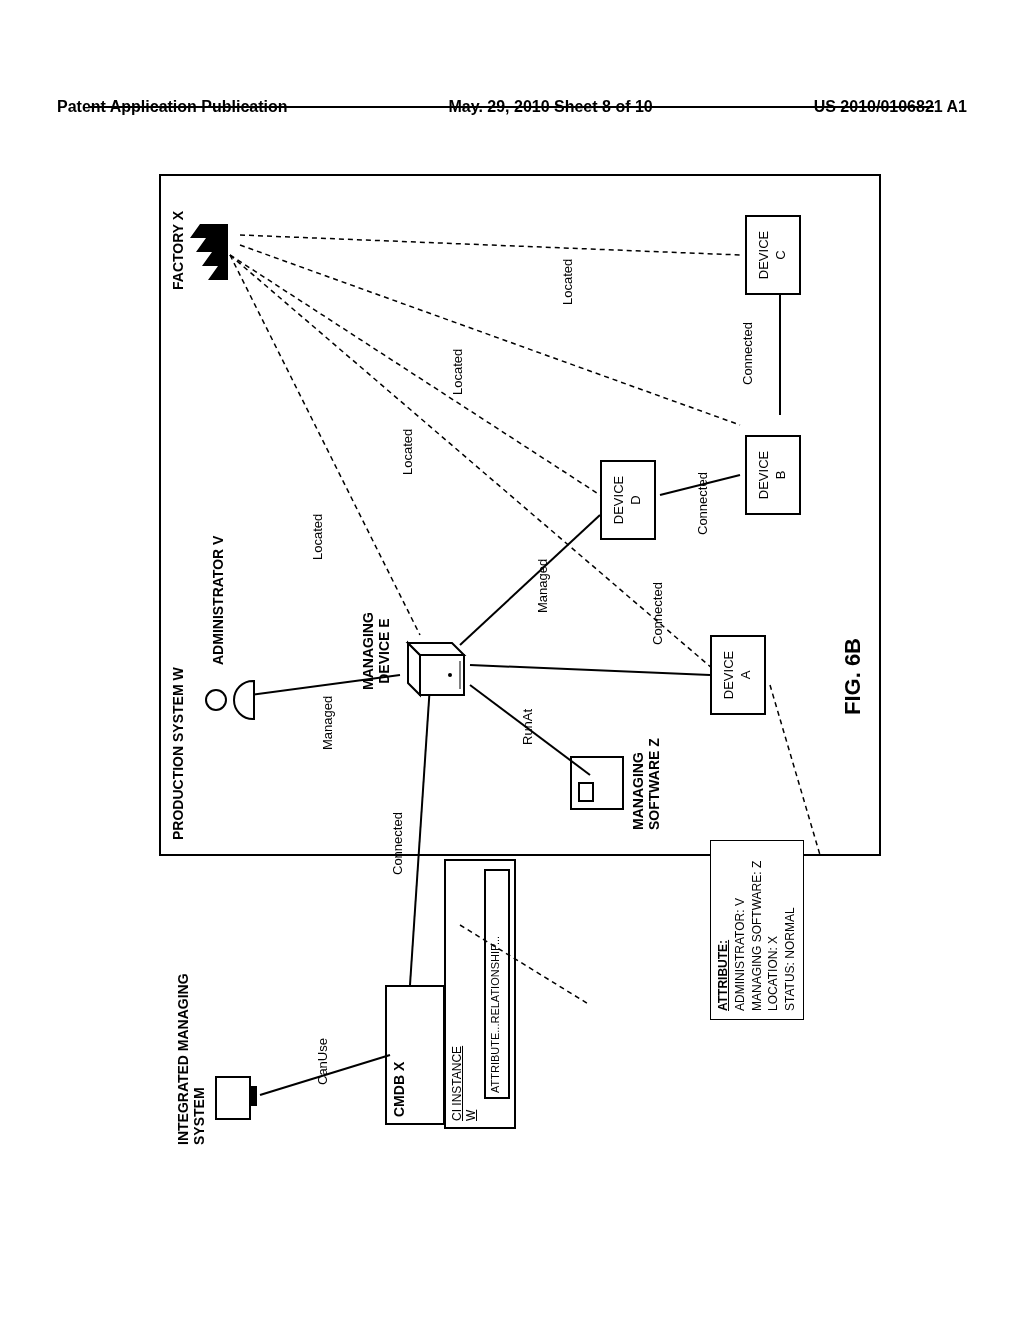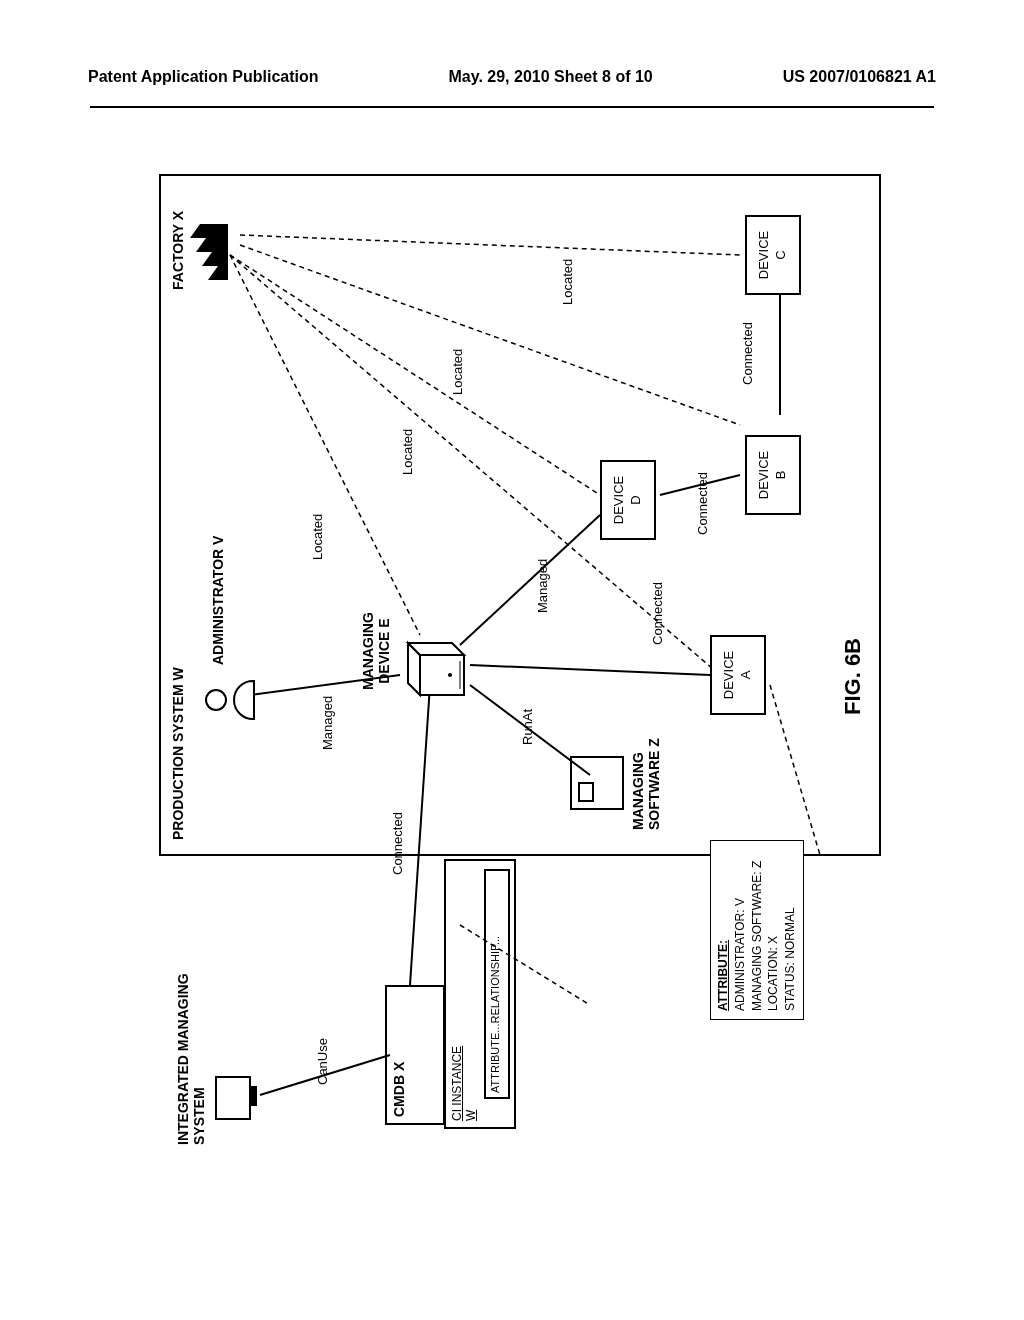--- a/index.html
+++ b/index.html
@@ -6,24 +6,24 @@
     body {
       width: 1024px;
       height: 1320px;
       background: #ffffff;
       font-family: Arial, sans-serif;
       position: relative;
       color: #000;
     }
     .header {
       position: absolute;
-      top: 68px;
+      top: 98px;
       left: 0;
       width: 100%;
-      padding: 0 88px;
+      padding: 0 57px;
       display: flex;
       justify-content: space-between;
       font-size: 16px;
       font-weight: bold;
     }
     .header-underline {
       position: absolute;
       top: 106px;
       left: 90px;
       right: 90px;
@@ -106,21 +106,21 @@
     }
     .factory { position: absolute; width: 56px; height: 38px; }
     .fig-title { position: absolute; font-size: 22px; font-weight: bold; }
   </style>
 </head>
 <body>
 
 <div class="header">
   <span>Patent Application Publication</span>
   <span>May. 29, 2010  Sheet 8 of 10</span>
-  <span>US 2007/0106821 A1</span>
+  <span>US 2010/0106821 A1</span>
 </div>
 <div class="header-underline"></div>
 
 <div class="figure-container">
   <div class="fig-inner">
 
     <svg class="connectors">
 
       <rect x="320" y="40" width="680" height="720" fill="none" stroke="#000" stroke-width="2"></rect>
 

